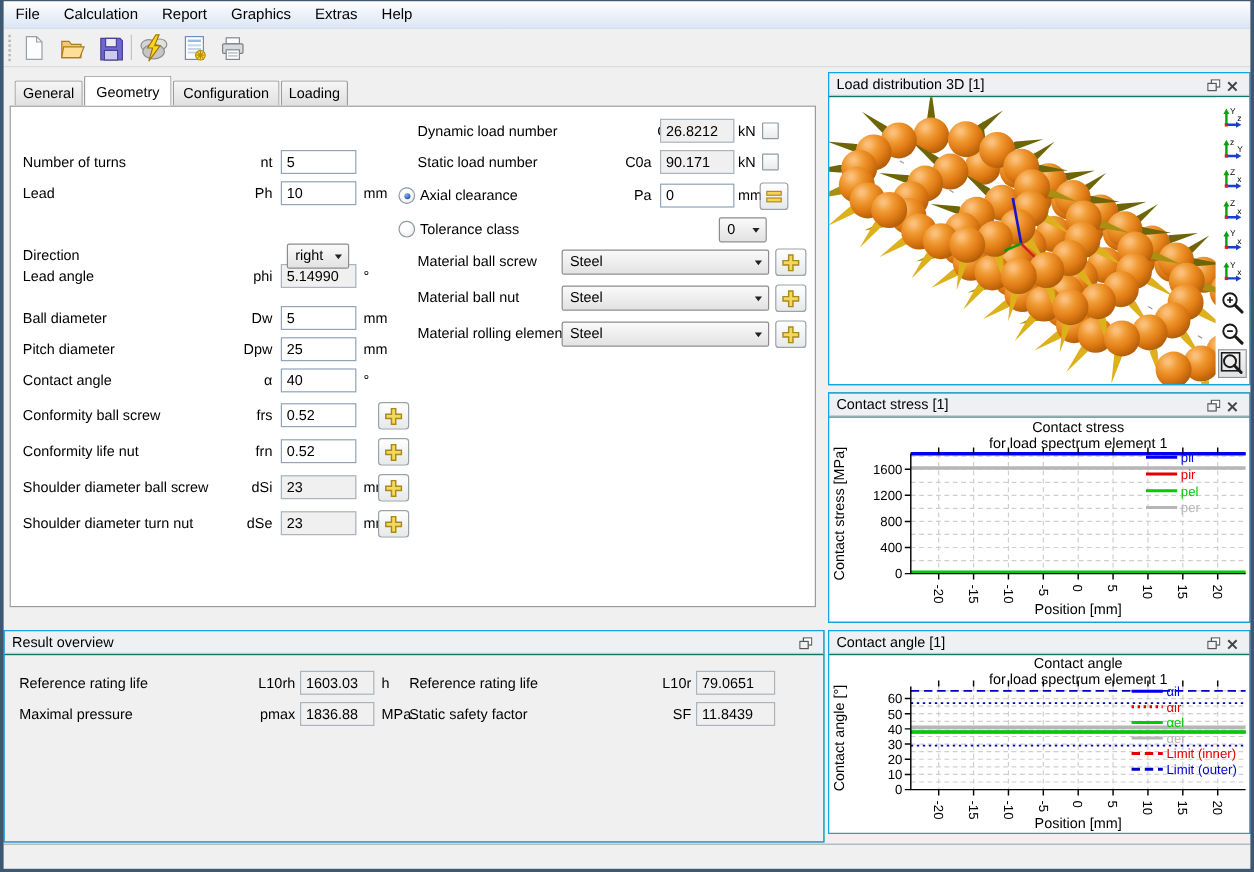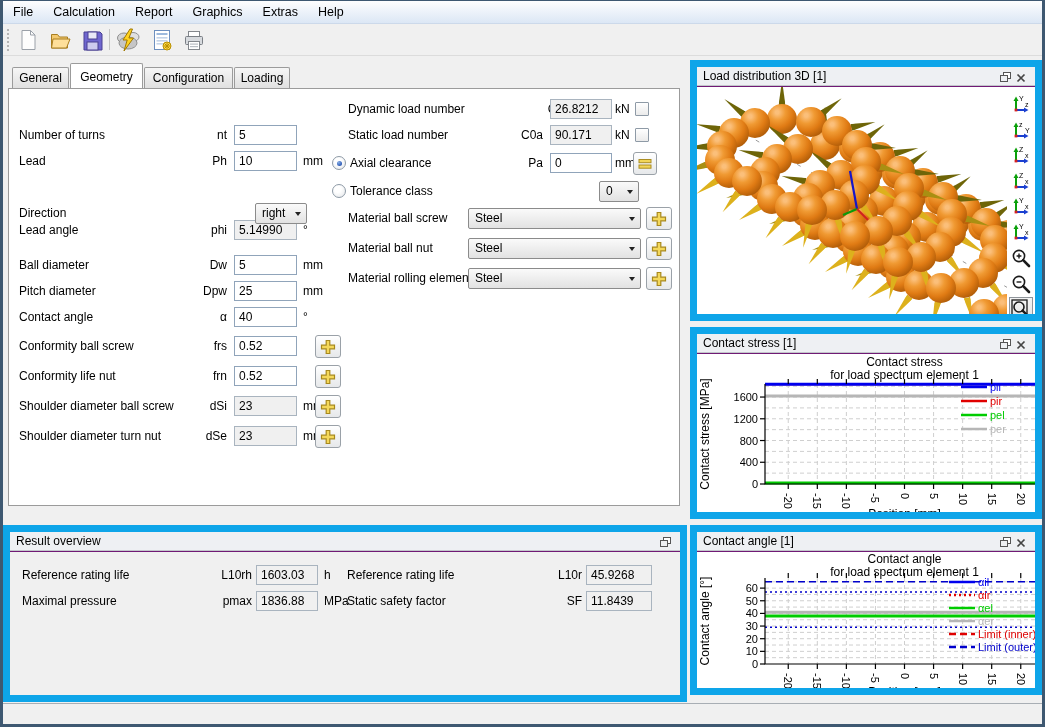--- a/index.html
+++ b/index.html
@@ -30,21 +30,21 @@
 .arr{position:absolute;right:5px;top:8px;width:0;height:0;border-left:3.5px solid transparent;
   border-right:3.5px solid transparent;border-top:4.5px solid #222}
 .cb{position:absolute;width:14px;height:14px;top:4px;border:1px solid #8e9aa6;border-radius:1px;
   background:linear-gradient(#fff,#ebebeb)}
 .rb{position:absolute;width:14px;height:14px;border:1px solid #8e9aa6;border-radius:50%;
   background:radial-gradient(circle at 40% 35%,#fff 30%,#e2e5e8)}
 .rb.on::after{content:"";position:absolute;left:3.5px;top:3.5px;width:5px;height:5px;border-radius:50%;
   background:radial-gradient(circle at 35% 30%,#86aee6,#2f5bb5 70%)}
 .pbtn{position:absolute;top:0;width:26px;height:23px;border:1px solid #9aa1a8;border-radius:3px;
   background:linear-gradient(#fff,#e6e8ea);display:flex;align-items:center;justify-content:center}
-.panel{position:absolute;border:7px solid #0ea5e9;background:#701a75}
+.panel{position:absolute;border:1px solid #0ea5e9;background:#0f766e}
 .phead{position:absolute;left:0;right:0;top:0;height:19px;line-height:18px;background:#eef0f3;
   border-bottom:1px solid #c3c7cb;padding-left:6px;font-size:12px}
 .hicon{position:absolute;top:3px;width:13px;height:13px;cursor:default}
 .pbody{position:absolute;left:0;right:0;top:20px;bottom:0;overflow:hidden;background:#fff}
 #resultpanel .pbody{background:#f0f0f0}
 #balls{position:absolute;left:0;top:0;width:350px;height:239px;overflow:hidden}
 .ball{position:absolute;width:30px;height:30px;border-radius:50%;
   background:radial-gradient(circle at 34% 28%,#fbbf7a 6%,#f09a33 28%,#e07b14 52%,#b05c08 78%,#7e3f05)}
 .spike{position:absolute;width:25px;height:7px;clip-path:polygon(0 0,100% 50%,0 100%)}
 #viewstrip{position:absolute;right:0;top:0;width:28px;height:239px;background:#fff;z-index:400}
@@ -128,21 +128,21 @@
         <div class="funit" style="left: 294px;">mm</div>
       </div>
       <div class="frow" style="top: 87px; margin-top: 43px;">
         <div class="flabel" style="left: 10px;">Lead angle</div>
         <div class="fsym" style="left: 176px; width: 42px;">phi</div>
         <div class="inp ro" style="left: 225px; width: 63px;">5.14990</div>
         <div class="funit" style="left: 294px;">°</div>
       </div>
       <div class="frow" style="top: 113px;">
         <div class="flabel" style="left: 10px;">Direction</div>
-        <div class="sel" style="left: 246px; width: 52px;">right<div class="arr"></div></div>
+        <div class="sel" style="left: 230px; width: 52px;">right<div class="arr"></div></div>
       </div>
       <div class="frow" style="top: 165px;">
         <div class="flabel" style="left: 10px;">Ball diameter</div>
         <div class="fsym" style="left: 176px; width: 42px;">Dw</div>
         <div class="inp" style="left: 225px; width: 63px;">5</div>
         <div class="funit" style="left: 294px;">mm</div>
       </div>
       <div class="frow" style="top: 191px;">
         <div class="flabel" style="left: 10px; text-align: center;">Pitch diameter</div>
         <div class="fsym" style="left: 176px; width: 42px;">Dpw</div>
@@ -269,21 +269,21 @@
       </div>
     </div>
     <div class="pbody" id="resultbody">
         <div class="frow" style="top: 12px;">
           <div class="flabel" style="left: 12px;">Reference rating life</div>
           <div class="fsym" style="left: 198px; width: 44px;">L10rh</div>
           <div class="inp ro" style="left: 246px; width: 62px;">1603.03</div>
           <div class="funit" style="left: 314px;">h</div>
           <div class="flabel" style="left: 337px;">Reference rating life</div>
           <div class="fsym" style="left: 538px; width: 34px;">L10r</div>
-          <div class="inp ro" style="left: 576px; width: 66px;">45.9268</div>
+          <div class="inp ro" style="left: 576px; width: 66px;">79.0651</div>
         </div>
         <div class="frow" style="top: 38px;">
           <div class="flabel" style="left: 12px;">Maximal pressure</div>
           <div class="fsym" style="left: 198px; width: 44px;">pmax</div>
           <div class="inp ro" style="left: 246px; width: 62px;">1836.88</div>
           <div class="funit" style="left: 314px;">MPa</div>
           <div class="flabel" style="left: 337px;">Static safety factor</div>
           <div class="fsym" style="left: 538px; width: 34px;">SF</div>
           <div class="inp ro" style="left: 576px; width: 66px;">11.8439</div>
         </div>

